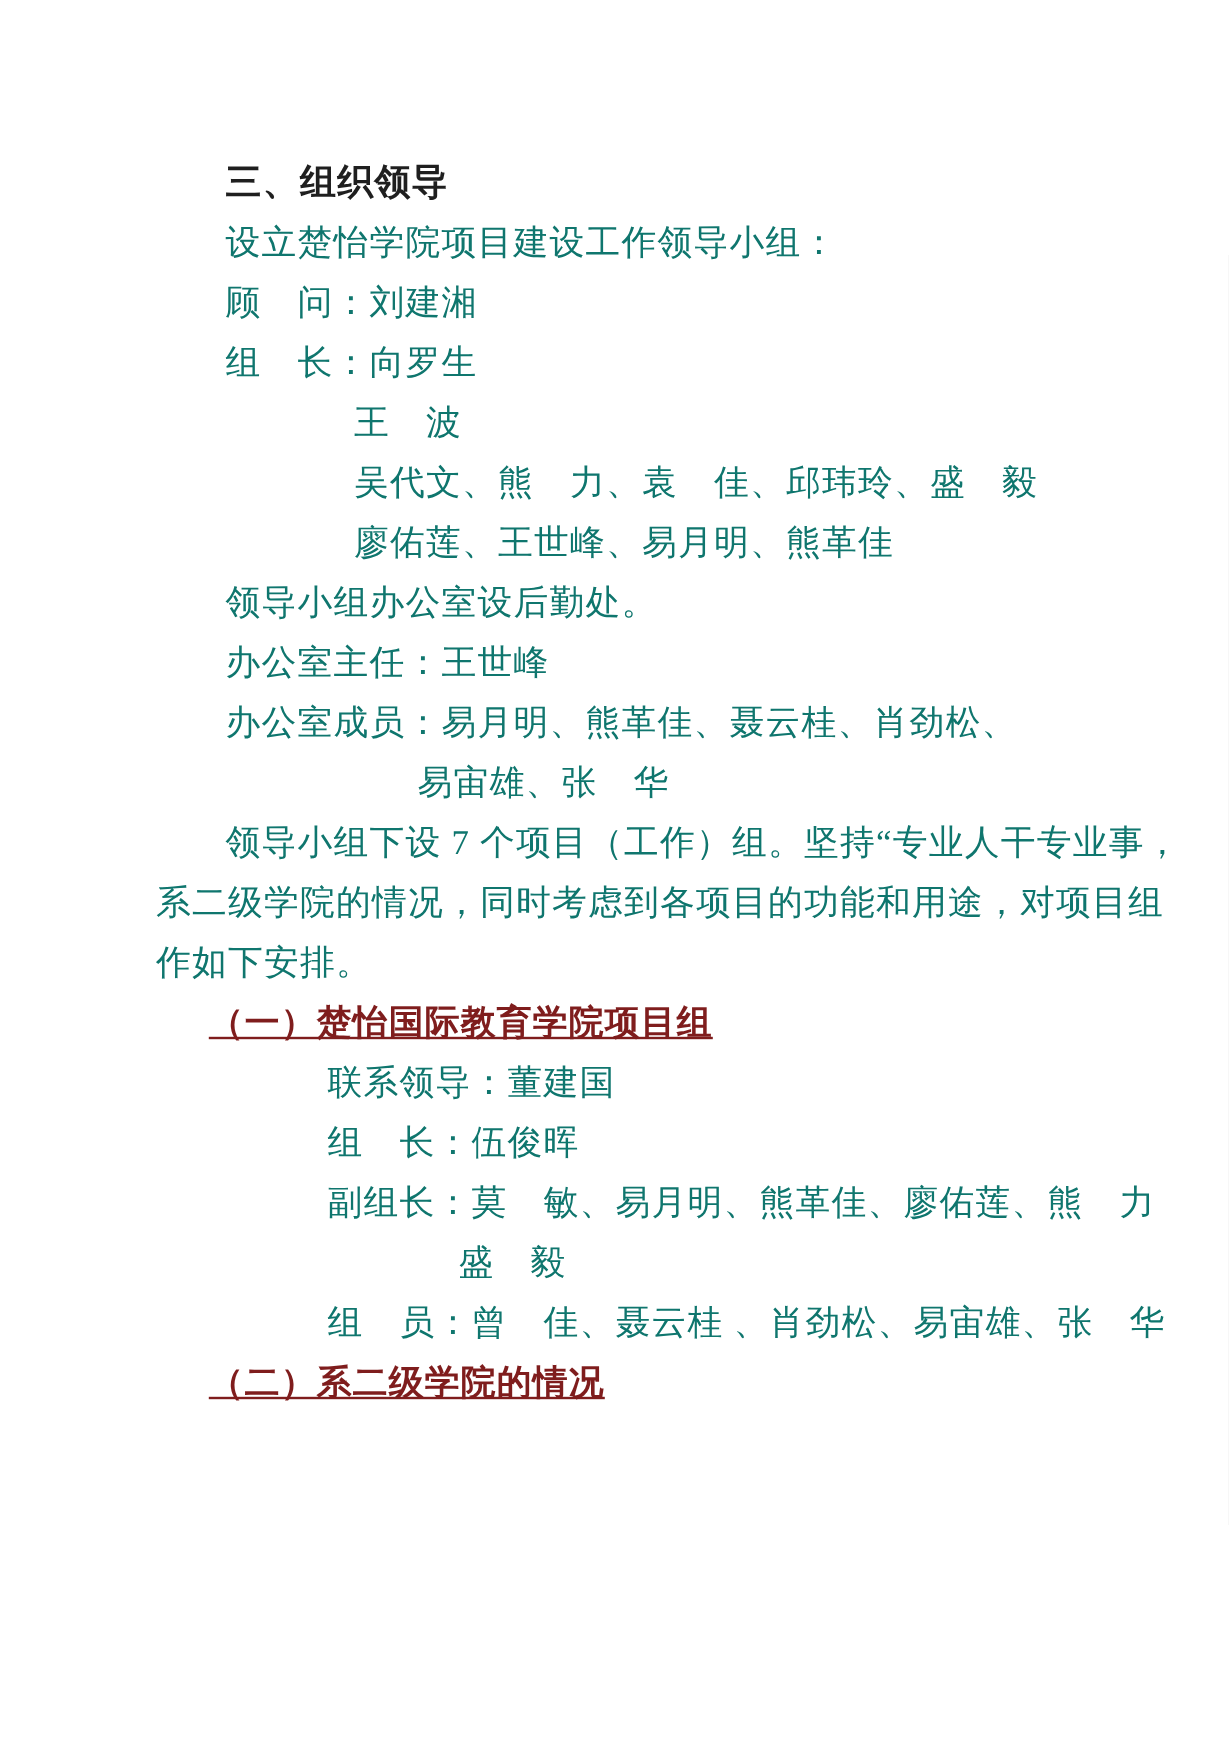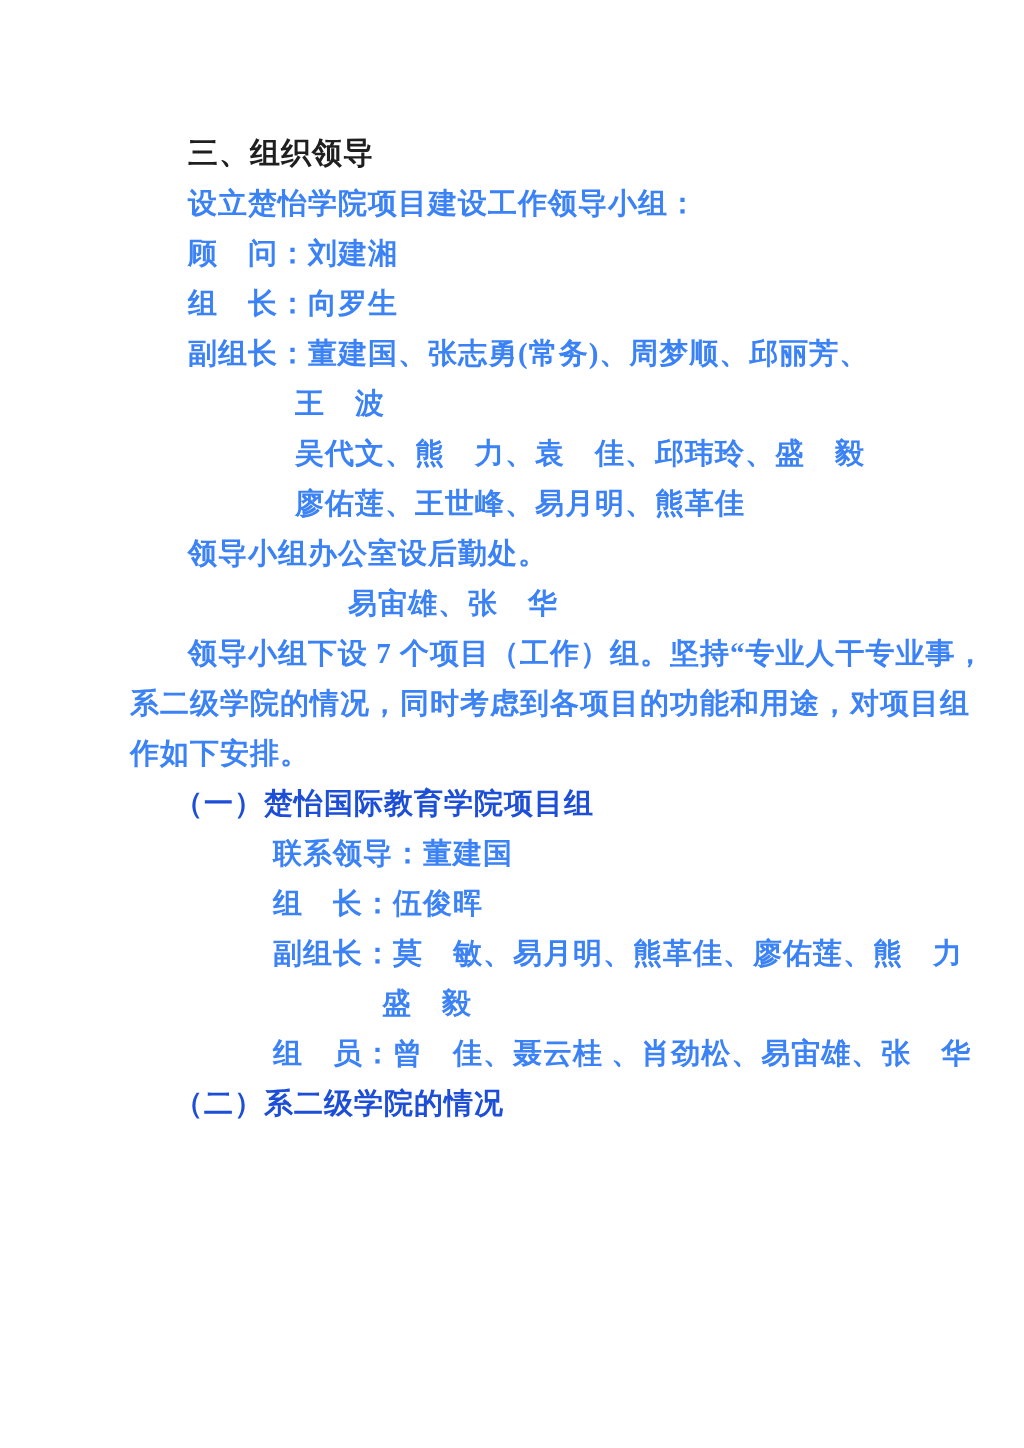--- a/index.html
+++ b/index.html
@@ -20,59 +20,60 @@
     top: 128px;
     left: 130px;
     right: 112px;
   }
   .line {
     height: 50px;
     line-height: 50px;
     font-family: "Liberation Serif", "DejaVu Serif", serif;
     font-size: 29px;
     letter-spacing: 1px;
-    color: #3b82f6;
+    color: #0f766e;
     white-space: pre;
-    font-weight: bold;
   }
   
   .h-main {
     font-family: "Liberation Sans", "DejaVu Sans", sans-serif;
     font-weight: bold;
     font-size: 30px;
     color: #1f1f1f;
   }
   .h-sub {
     font-weight: bold;
-    color: #1d4ed8;
+    color: #7f1d1d;
+    text-decoration: underline;
   }
   
   .ind0 { margin-left: 0; }        
   .indA { margin-left: 58px; }     
   .indS { margin-left: 44px; }     
   .indB { margin-left: 165px; }    
   .indC { margin-left: 218px; }    
   .indD { margin-left: 143px; }    
   .indE { margin-left: 252px; }    
 </style>
 </head>
 <body>
 
 <div class="page">
   <div class="content">
 
     <div class="line h-main indA">三、组织领导</div>
     <div class="line indA">设立楚怡学院项目建设工作领导小组：</div>
     <div class="line indA">顾　问：刘建湘</div>
     <div class="line indA">组　长：向罗生</div>
-    <div class="line indA">副组长：董建国、张志勇(常务)、周梦顺、邱丽芳、</div>
     <div class="line indB">王　波</div>
     <div class="line indB">吴代文、熊　力、袁　佳、邱玮玲、盛　毅</div>
     <div class="line indB">廖佑莲、王世峰、易月明、熊革佳</div>
     <div class="line indA">领导小组办公室设后勤处。</div>
+    <div class="line indA">办公室主任：王世峰</div>
+    <div class="line indA">办公室成员：易月明、熊革佳、聂云桂、肖劲松、</div>
     <div class="line indC">易宙雄、张　华</div>
     <div class="line indA">领导小组下设 7 个项目（工作）组。坚持“专业人干专业事，</div>
     <div class="line ind0">系二级学院的情况，同时考虑到各项目的功能和用途，对项目组</div>
     <div class="line ind0">作如下安排。</div>
     <div class="line h-sub indS">（一）楚怡国际教育学院项目组</div>
     <div class="line indD">联系领导：董建国</div>
     <div class="line indD">组　长：伍俊晖</div>
     <div class="line indD">副组长：莫　敏、易月明、熊革佳、廖佑莲、熊　力</div>
     <div class="line indE">盛　毅</div>
     <div class="line indD">组　员：曾　佳、聂云桂 、肖劲松、易宙雄、张　华</div>

